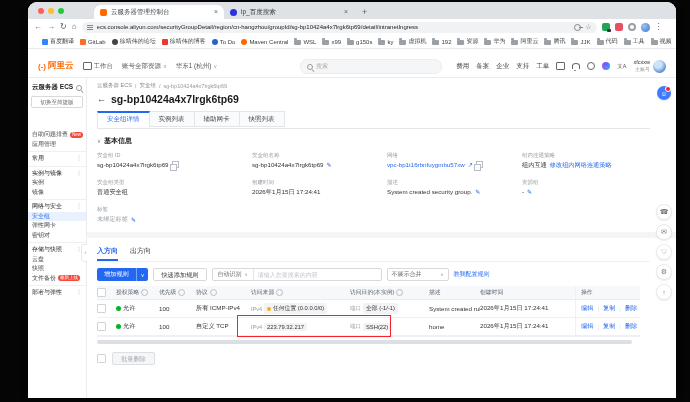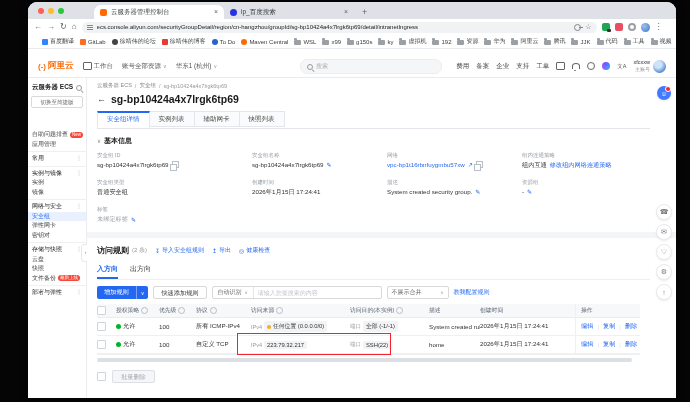--- a/index.html
+++ b/index.html
@@ -502,36 +502,20 @@
             <div class="f-label">标签</div>
             <div class="f-value">
                 <span style="color:#9aa0a8">未绑定标签</span>
                 <span class="ico-edit">✎</span>
               </div>
           </div>
         </div>
 
         <div class="band"></div>
 
-        <div class="rules-head">
-          <span class="rh-title">访问规则</span>
-          <span class="rh-count">(2 条)</span>
-          <span class="rlink">
-              <i style="font-style:normal">↧</i>
-              <em style="font-style:normal">导入安全组规则</em>
-            </span>
-          <span class="rlink">
-              <i style="font-style:normal">↥</i>
-              <em style="font-style:normal">导出</em>
-            </span>
-          <span class="rlink">
-              <i style="font-style:normal">◎</i>
-              <em style="font-style:normal">健康检查</em>
-            </span>
-        </div>
 
         <div class="dtabs">
           <span class="dtab active">入方向</span>
           <span class="dtab">出方向</span>
         </div>
 
         <div class="rtoolbar">
           <span class="btn-p">
             <span class="bp-main">增加规则</span>
             <span class="pdiv"></span>

